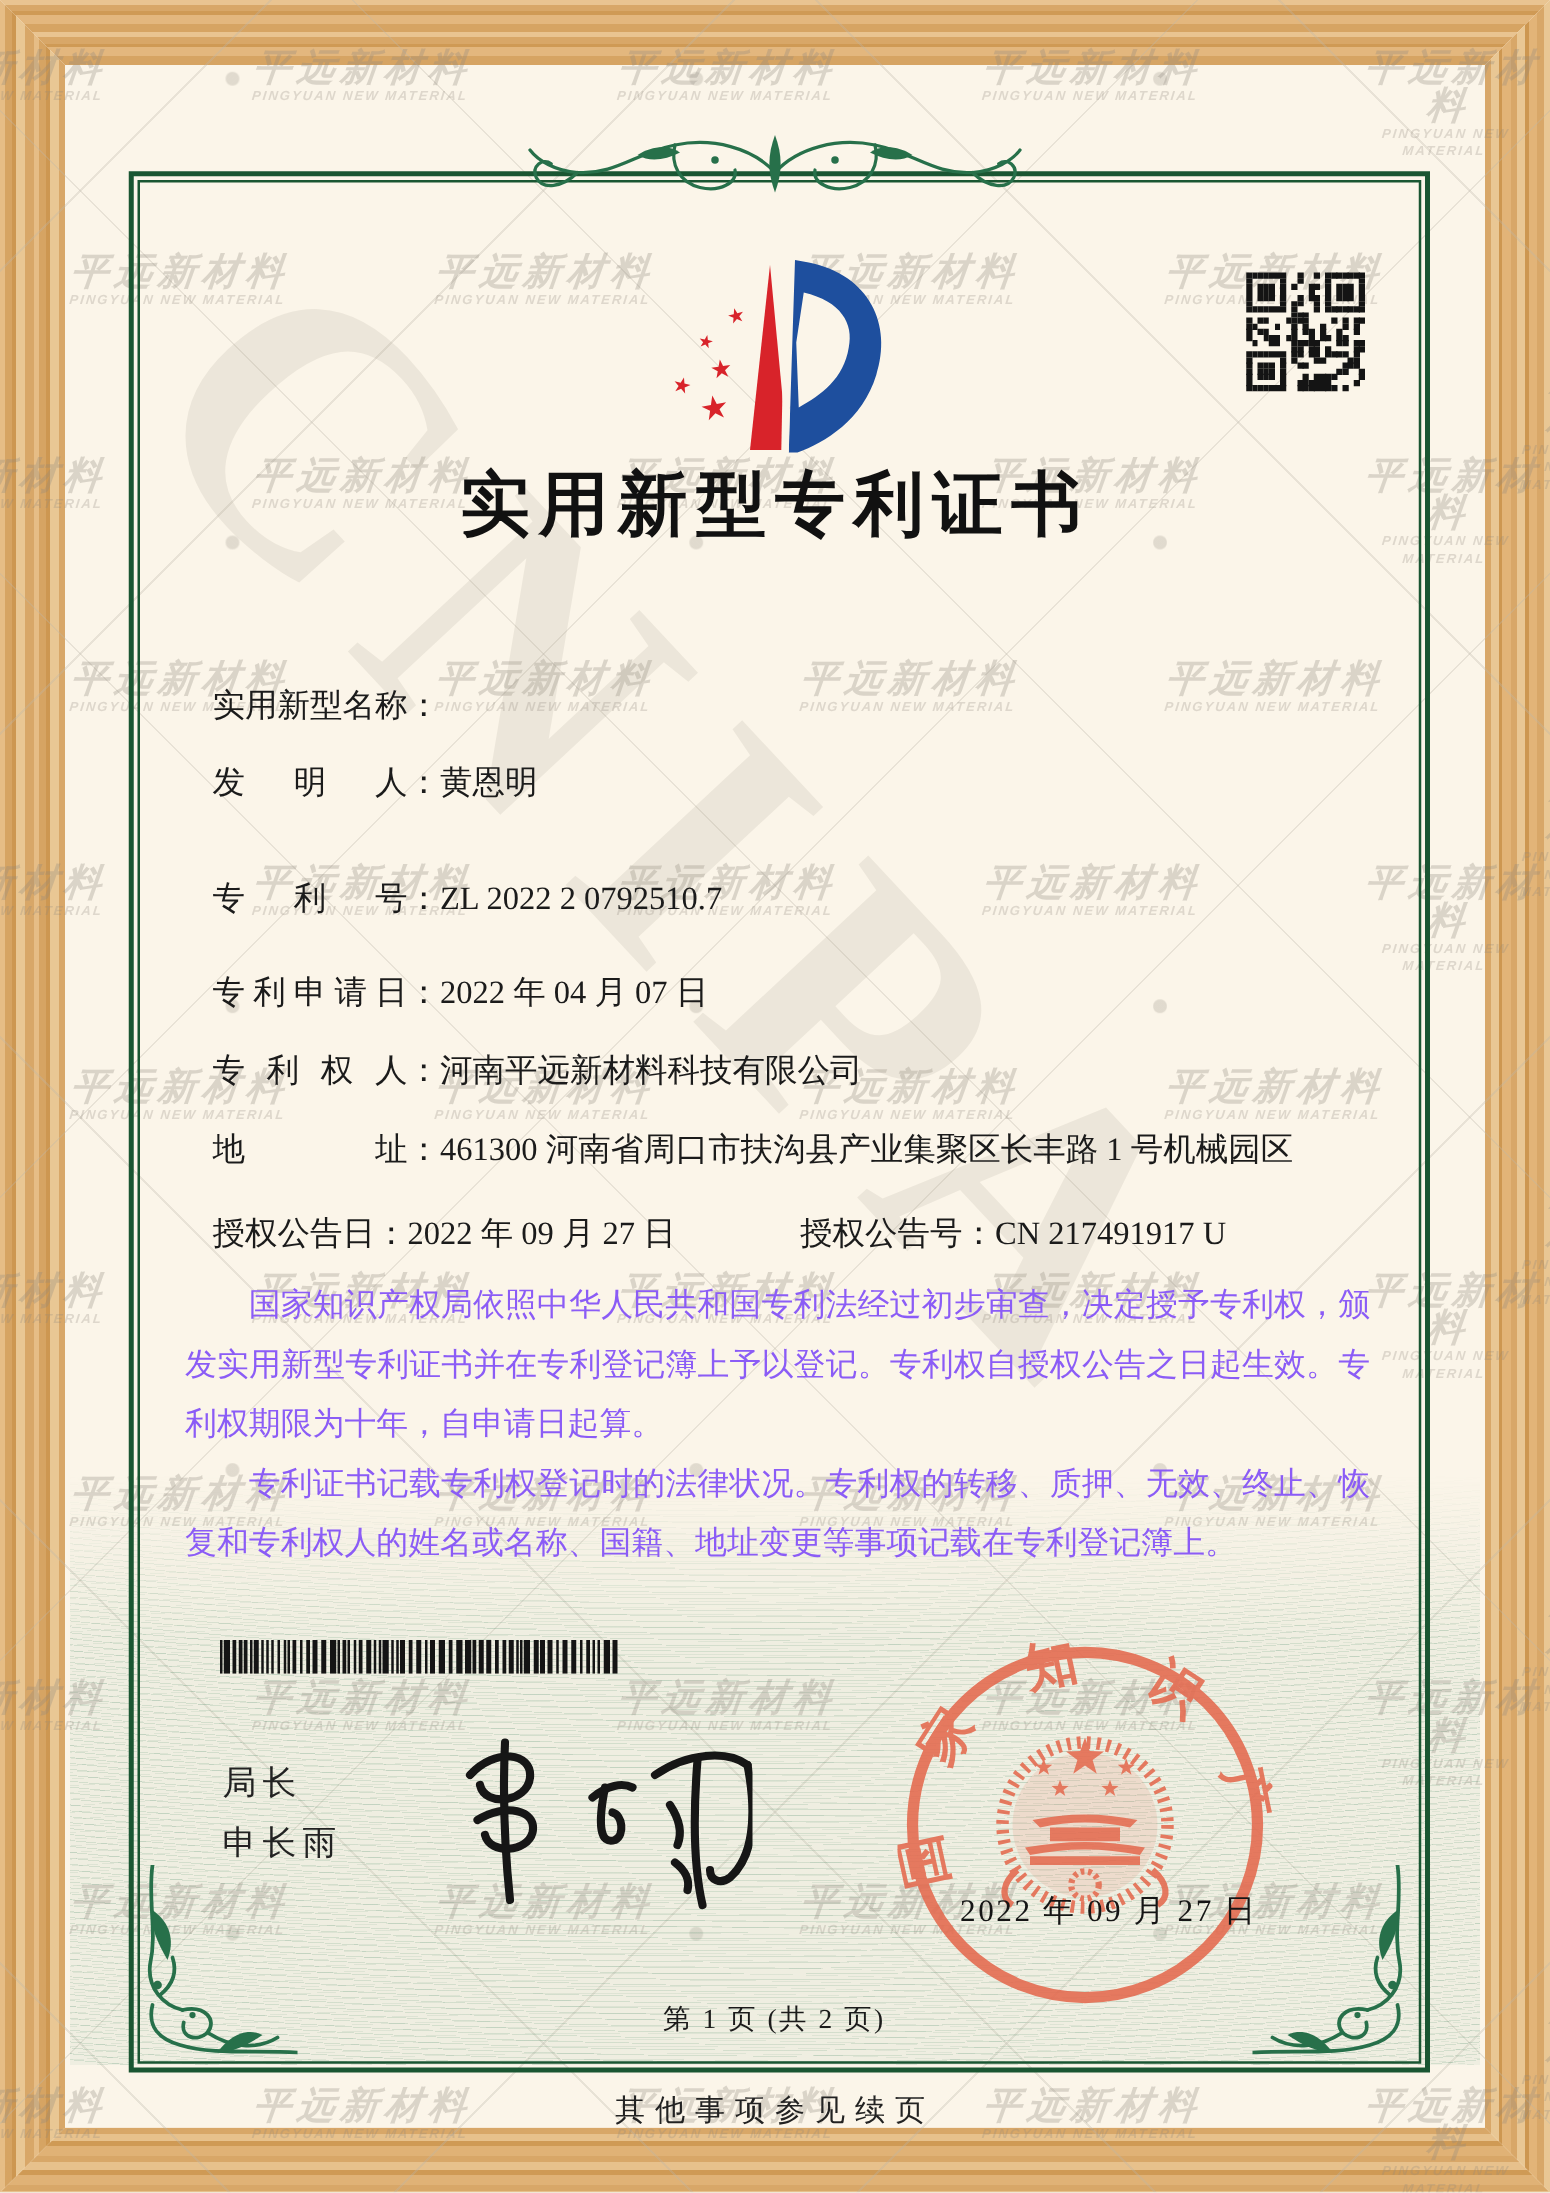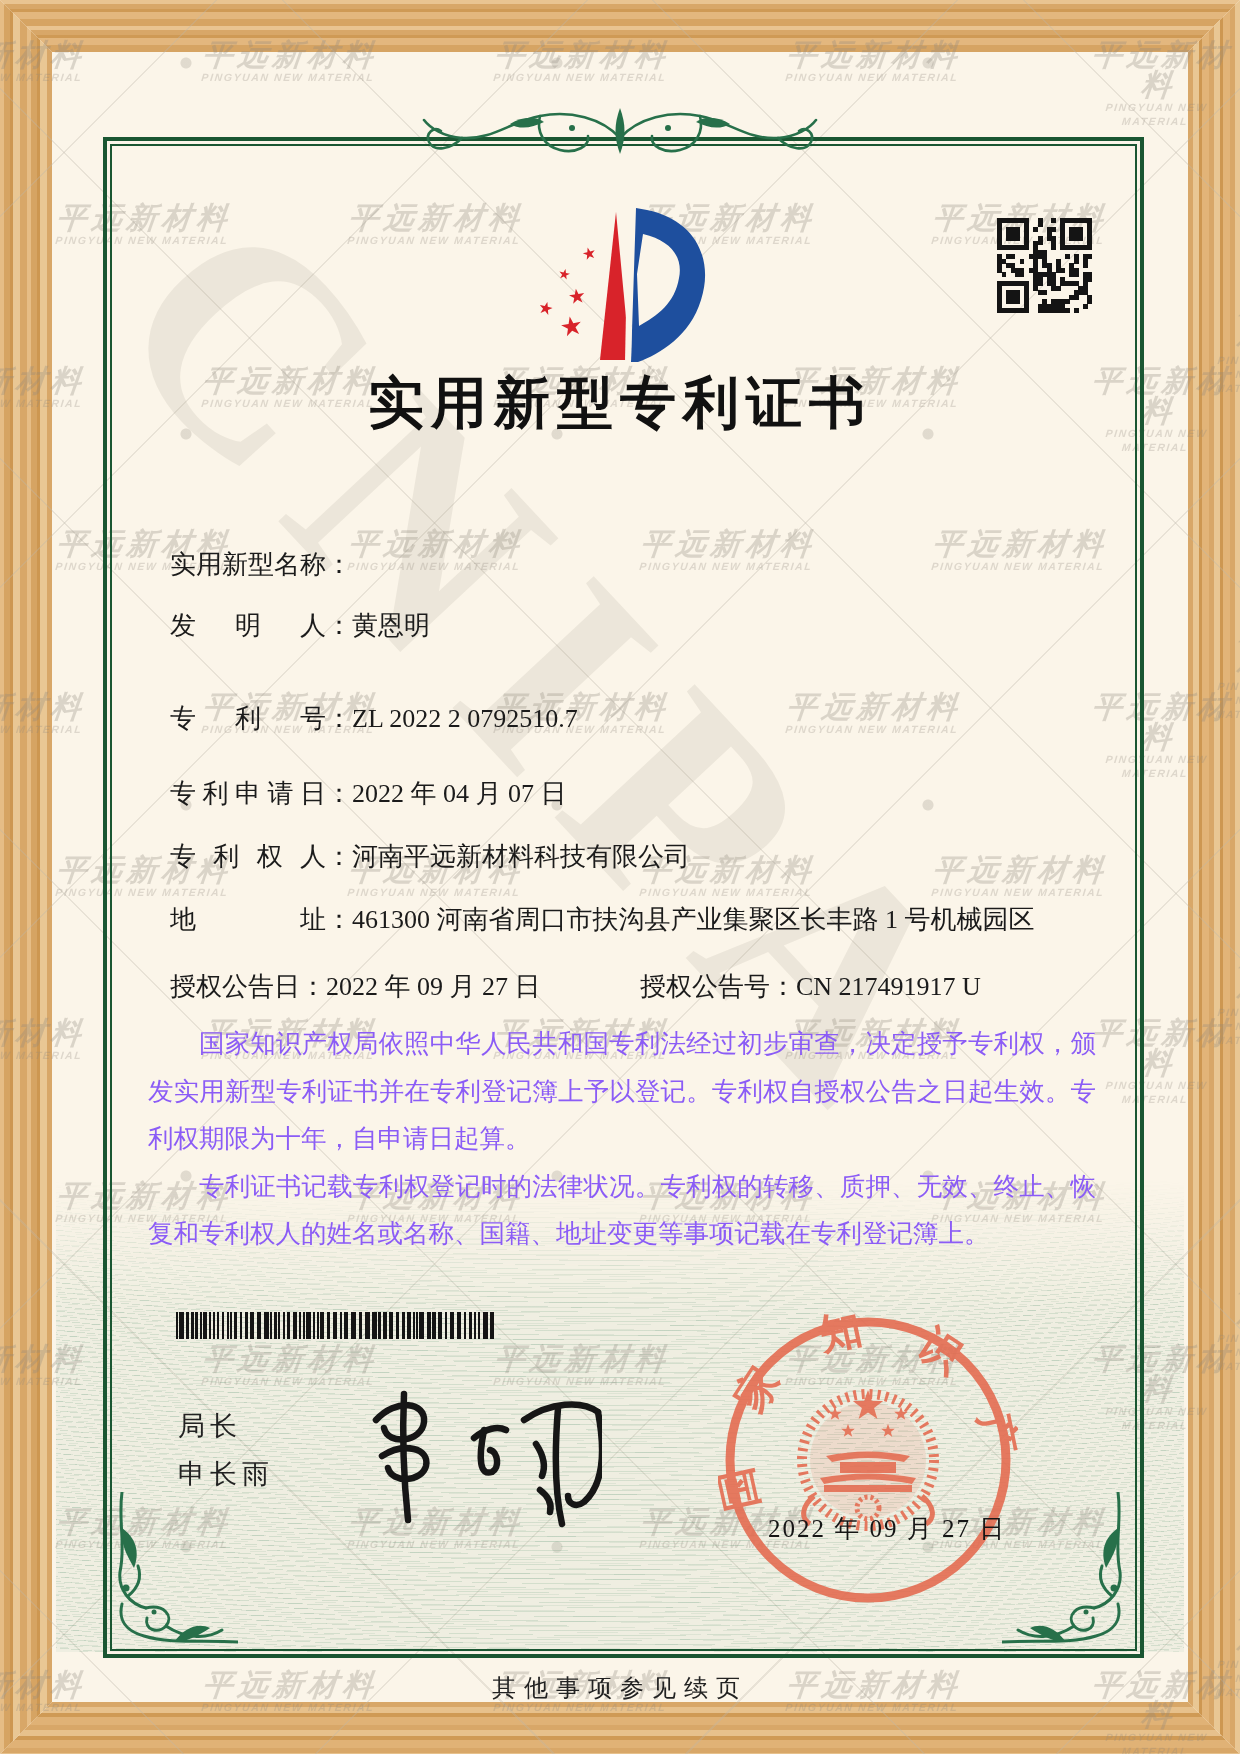--- a/index.html
+++ b/index.html
@@ -753,15 +753,16 @@
         <rect x="122" y="152" width="56" height="11" fill="#e4694e"></rect>
         <path d="M102,168 Q150,159 198,168 L194,174 Q150,165 106,174 Z" fill="#e4694e"></path>
         <rect x="106" y="175" width="88" height="7" fill="#e4694e"></rect>
         <circle cx="150" cy="198" r="11" fill="none" stroke="#e4694e" stroke-width="5" stroke-dasharray="3 3"></circle>
         <path d="M96,186 C84,196 82,208 92,214" fill="none" stroke="#e4694e" stroke-width="5"></path>
         <path d="M204,186 C216,196 218,208 208,214" fill="none" stroke="#e4694e" stroke-width="5"></path>
       </g>
     </svg>
     <div class="seal-date">2022 年 09 月 27 日</div>
 
+    <div class="page-footer">第 1 页 (共 2 页)</div>
     <div class="contin">其他事项参见续页</div>
   </div>
 </div>
 
 </body></html>

